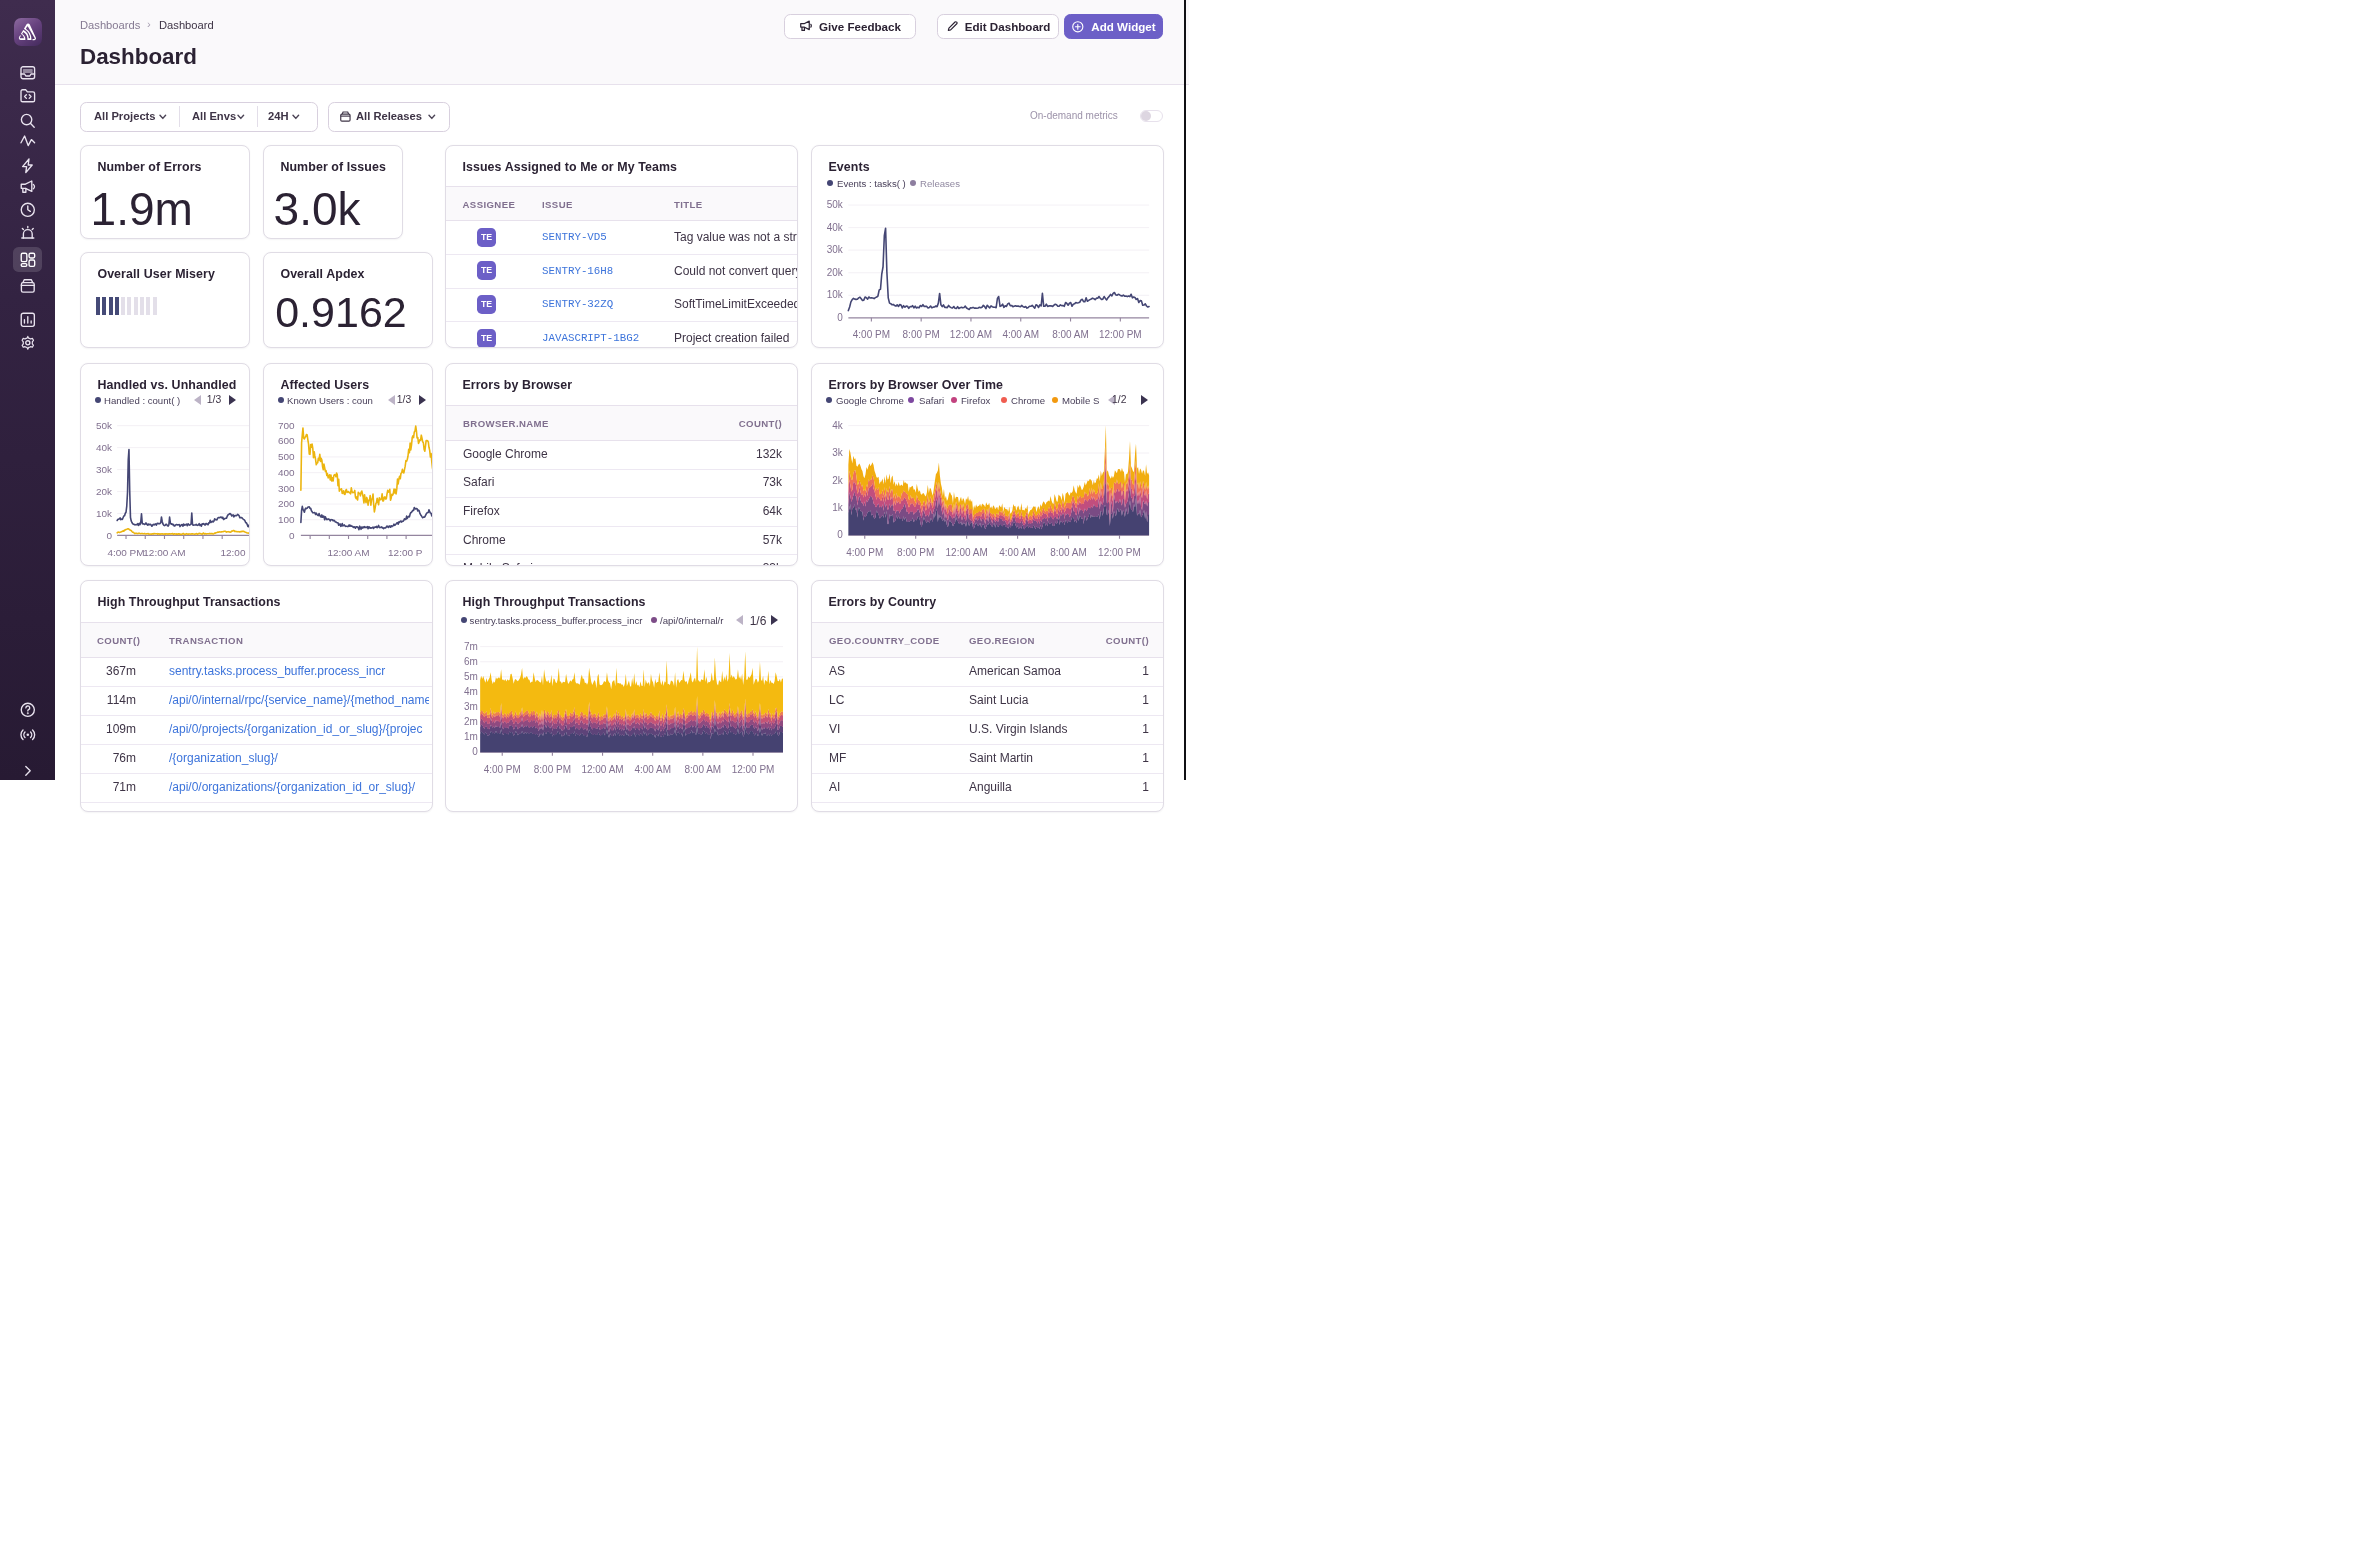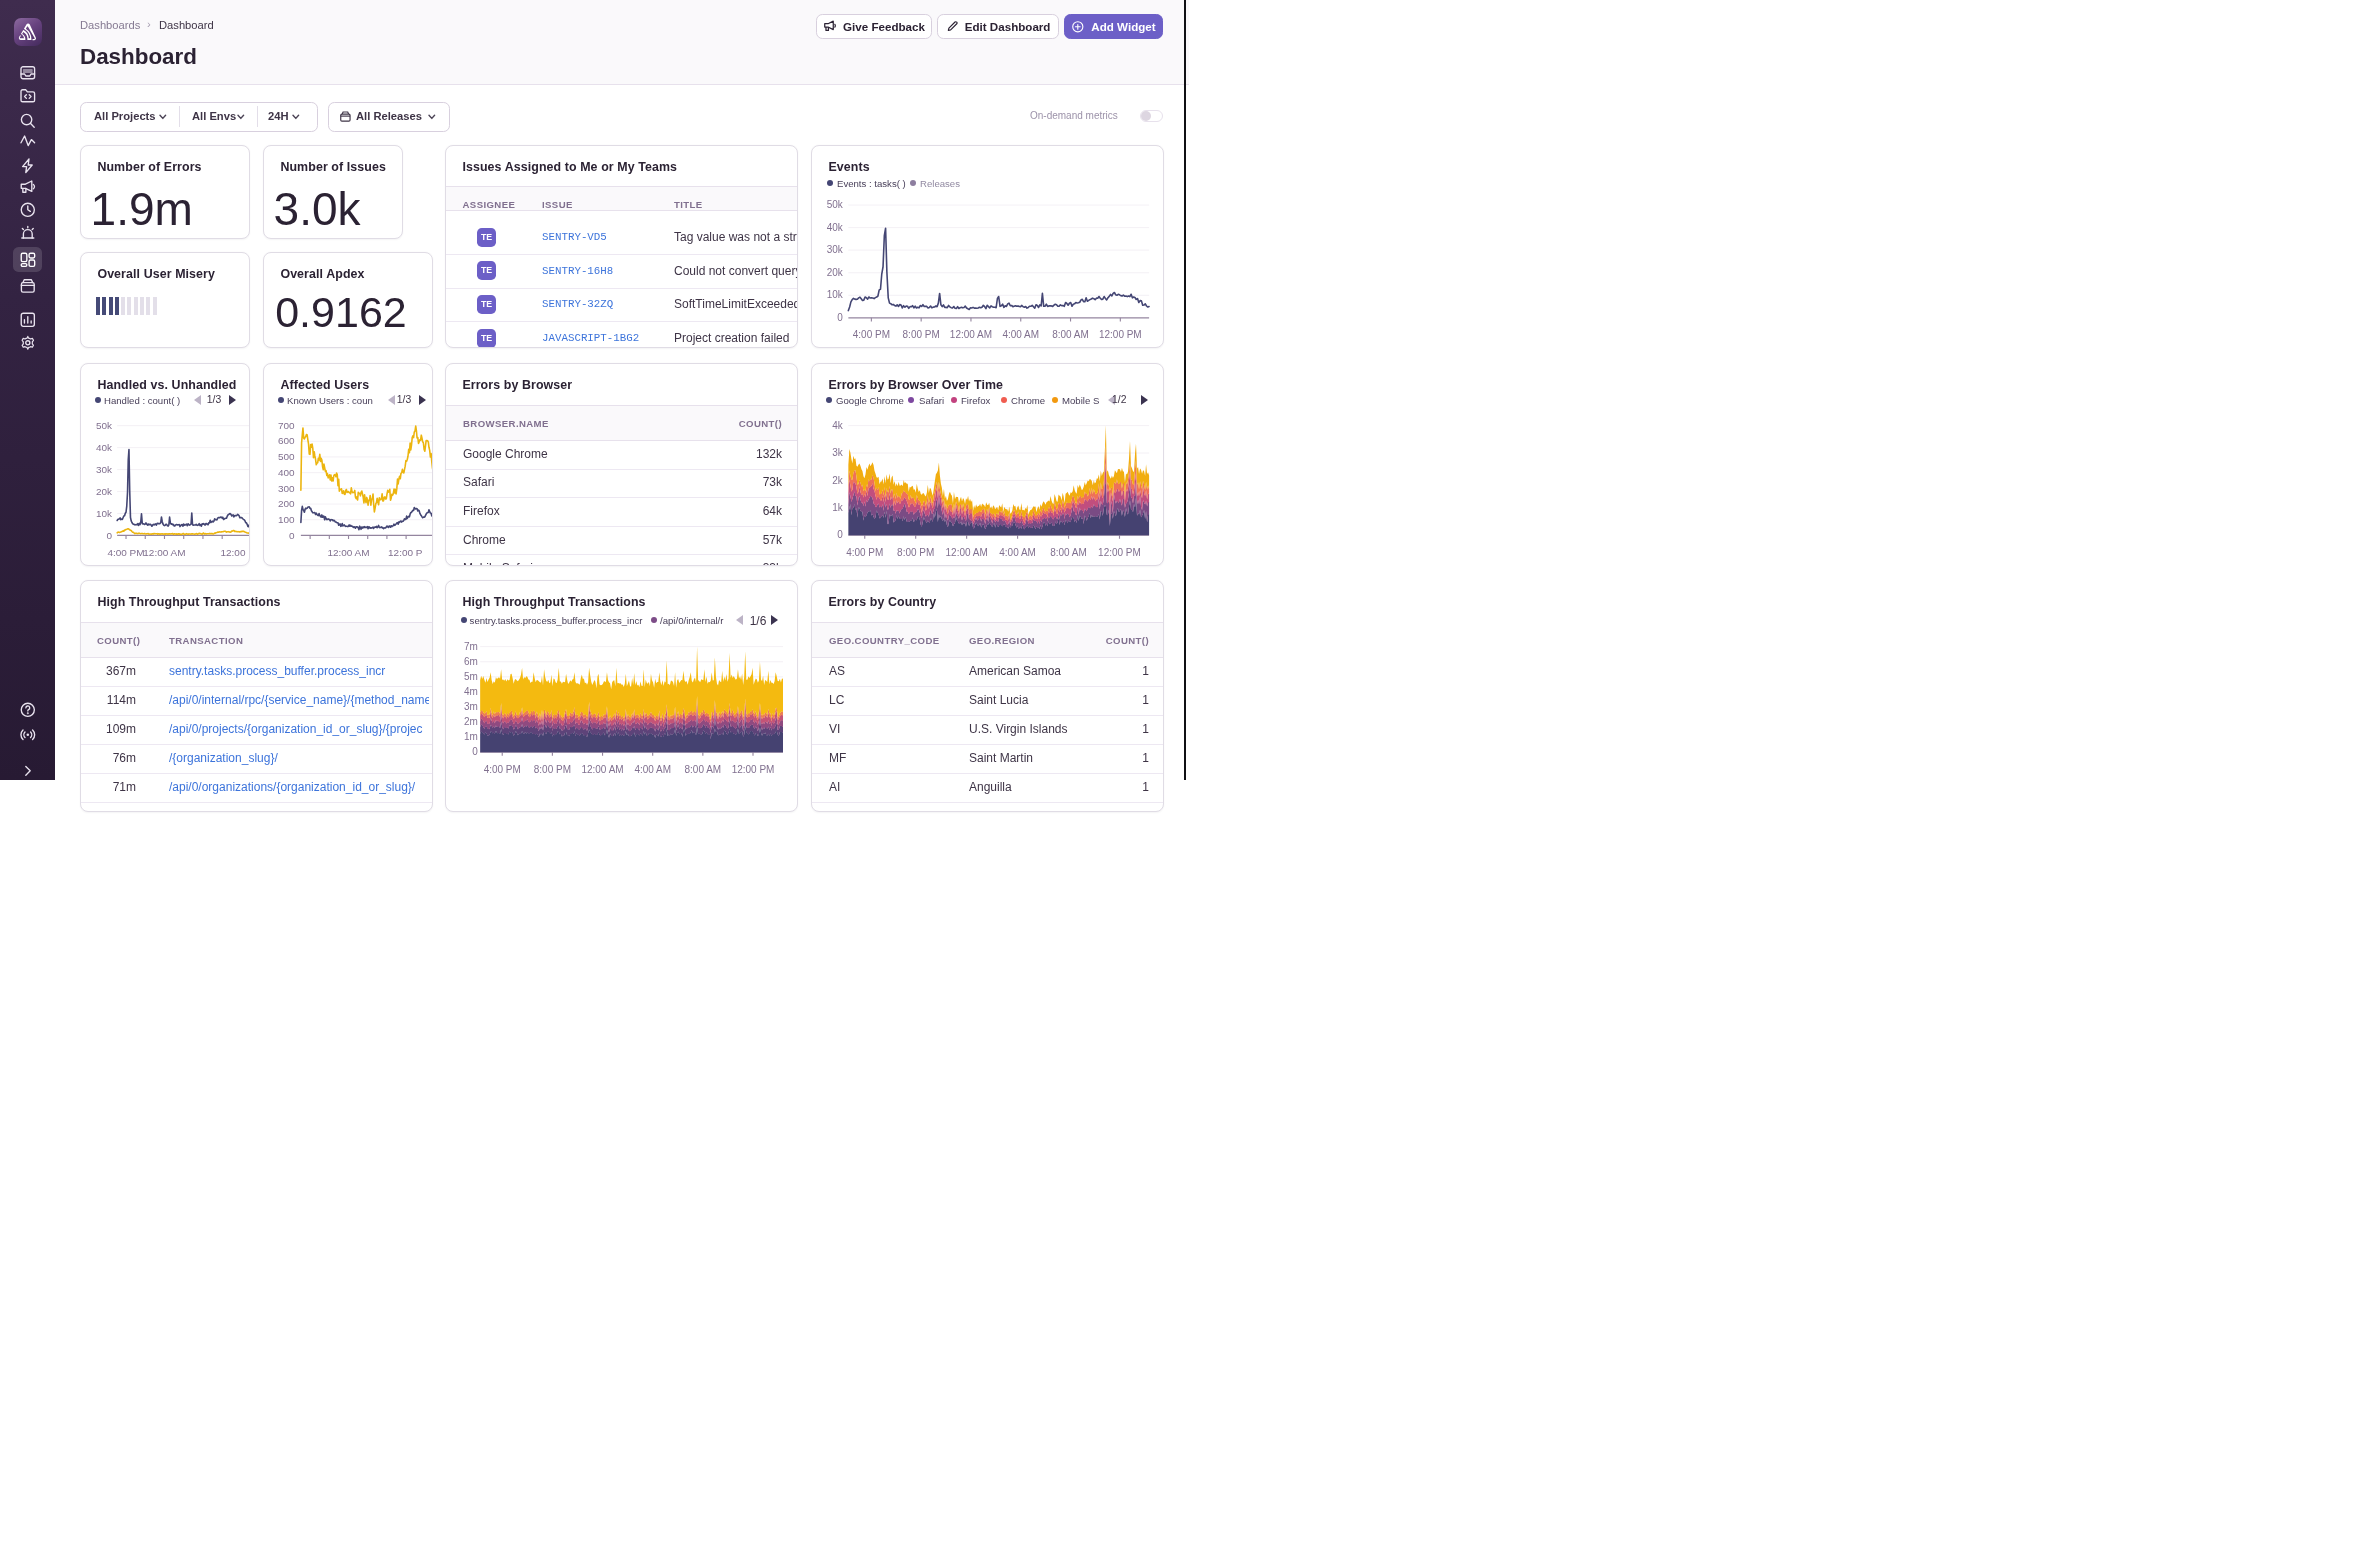--- a/index.html
+++ b/index.html
@@ -94,21 +94,21 @@
     <svg style="position:absolute;left:19px;top:762px" width="17.6" height="17.6" viewBox="0 0 22 22" fill="none" stroke="#e9e3ef" stroke-width="1.7" stroke-linecap="round" stroke-linejoin="round">
       <path d="M8.5 5.5 14 11l-5.5 5.5"></path>
     </svg>
 </div>
 
 <div class="pagehead">
   <div class="abs" style="left:25px;top:19px;font-size:11.2px;color:#857a92">Dashboards</div>
   <div class="abs" style="left:92px;top:18px;font-size:11.2px;color:#a79fb2">›</div>
   <div class="abs" style="left:104px;top:19px;font-size:11.2px;color:#3e3446">Dashboard</div>
   <div class="abs" style="left:25px;top:44px;font-size:22.4px;font-weight:700;color:#2b2233">Dashboard</div>
-  <div class="btn" style="left:761px;width:116px">
+  <div class="btn" style="left:729px;width:132px">
     <svg width="13.6" height="13.6" viewBox="0 0 22 22" fill="none" stroke="#2b2233" stroke-width="2" stroke-linejoin="round">
         <path d="M2.8 6h5.4L16.6 1.9v13.6L8.2 11.4H2.8z"></path>
         <path d="M4.8 11.4v5.4h4v-5.4"></path>
         <path d="M18.6 6.4a3.6 3.6 0 0 1 0 5.6"></path>
       </svg>
     Give Feedback</div>
   <div class="btn" style="left:882px;width:122px">
     <svg width="12.8" height="12.8" viewBox="0 0 22 22" fill="none" stroke="#2b2233" stroke-width="2" stroke-linecap="round" stroke-linejoin="round">
         <path d="m4 18 1-4L15.5 3.5a1.9 1.9 0 0 1 2.7 0l.3.3a1.9 1.9 0 0 1 0 2.7L8 17z"></path>
       </svg>
@@ -164,21 +164,21 @@
   <div class="ctitle">Overall User Misery</div>
   <div class="abs" style="left:15px;top:44px"><span style="display:inline-block;width:4px;height:18px;margin-right:2.3px;background:#454a77"></span><span style="display:inline-block;width:4px;height:18px;margin-right:2.3px;background:#454a77"></span><span style="display:inline-block;width:4px;height:18px;margin-right:2.3px;background:#454a77"></span><span style="display:inline-block;width:4px;height:18px;margin-right:2.3px;background:#454a77"></span><span style="display:inline-block;width:4px;height:18px;margin-right:2.3px;background:#e3dfe9"></span><span style="display:inline-block;width:4px;height:18px;margin-right:2.3px;background:#e3dfe9"></span><span style="display:inline-block;width:4px;height:18px;margin-right:2.3px;background:#e3dfe9"></span><span style="display:inline-block;width:4px;height:18px;margin-right:2.3px;background:#e3dfe9"></span><span style="display:inline-block;width:4px;height:18px;margin-right:2.3px;background:#e3dfe9"></span><span style="display:inline-block;width:4px;height:18px;margin-right:2.3px;background:#e3dfe9"></span></div>
 </div>
 <div class="card" style="left:263px;top:252px;width:170px;height:96px">
   <div class="ctitle">Overall Apdex</div>
   <div class="abs" style="left:11.2px;top:35px;font-size:43px;color:#2b2233;letter-spacing:0px">0.9162</div>
 </div>
 
 <div class="card" style="left:445px;top:145px;width:353px;height:203px">
   <div class="ctitle">Issues Assigned to Me or My Teams</div>
-  <div class="thead" style="left:0;top:40px;width:353px;height:25px">
+  <div class="thead" style="left:0;top:40px;width:353px;height:35px">
     <div class="th" style="left:16.5px;top:12px">ASSIGNEE</div>
     <div class="th" style="left:96px;top:12px">ISSUE</div>
     <div class="th" style="left:228px;top:12px">TITLE</div>
   </div>
 
   <div class="abs" style="left:31px;top:82px;width:19px;height:19px;border-radius:4.8px;background:#6c5fc7;color:#fff;font-size:8.8px;font-weight:700;text-align:center;line-height:19px">TE</div>
     <div class="cell link mono" style="left:96px;top:85px">SENTRY-VD5</div>
     <div class="cell" style="left:228px;top:84px;width:124px;overflow:hidden">Tag value was not a string</div>
     <div class="rowline" style="left:0;top:108px;width:353px"></div>
     <div class="abs" style="left:31px;top:115px;width:19px;height:19px;border-radius:4.8px;background:#6c5fc7;color:#fff;font-size:8.8px;font-weight:700;text-align:center;line-height:19px">TE</div>

